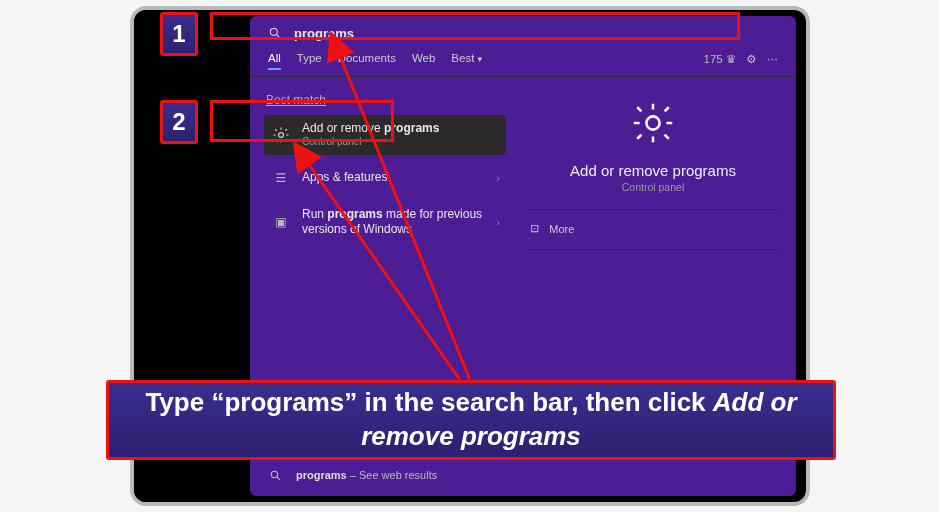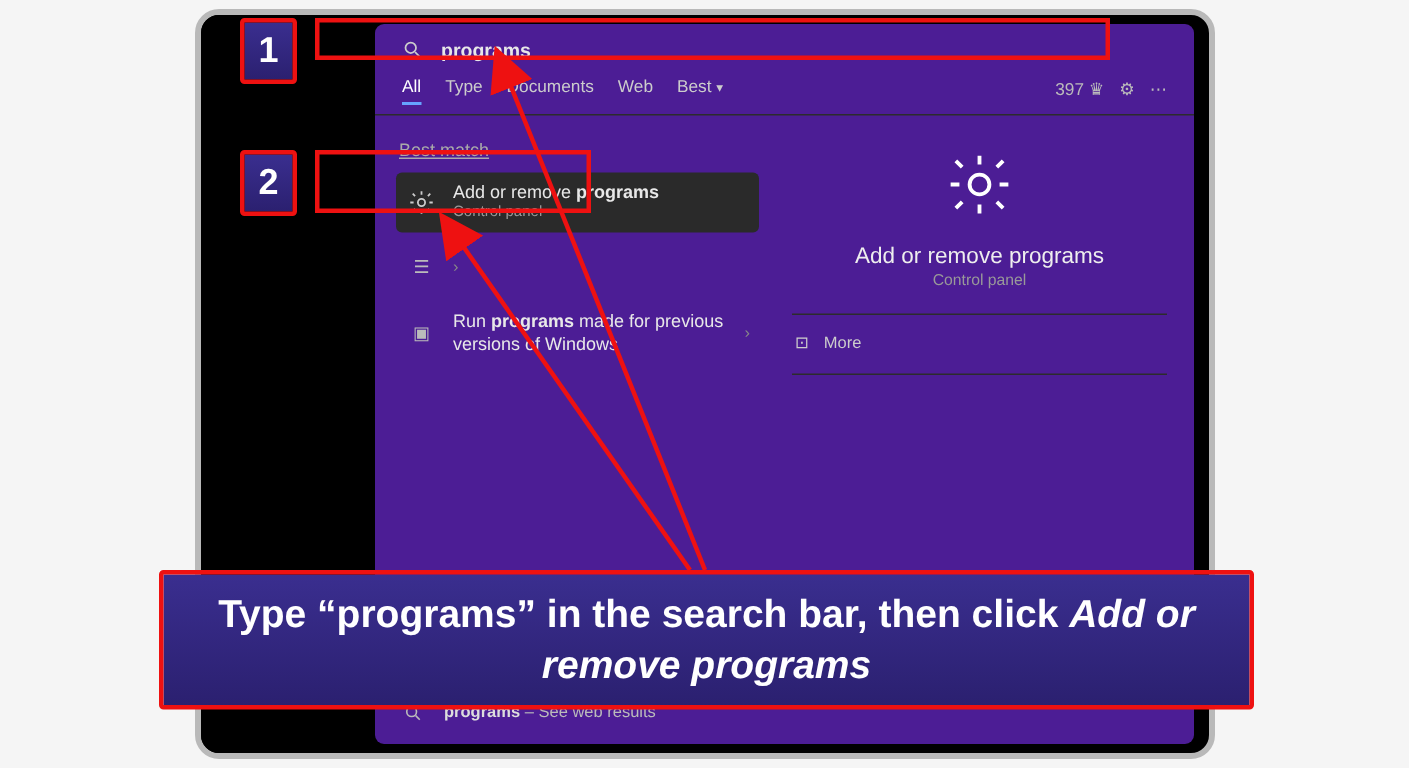--- a/index.html
+++ b/index.html
@@ -135,21 +135,21 @@
     border:3px solid #e11;
     color:#fff;
     font-size:24px;
     font-weight:700;
     display:flex; align-items:center; justify-content:center;
     border-radius:3px;
   }
   #instruction-banner {
     position:absolute;
     left:106px; top:380px;
-    width:730px; height:93px;
+    width:730px; height:80px;
     background:linear-gradient(#3a2e8f,#2b2070);
     border:3px solid #e11;
     color:#fff;
     font-size:26px;
     font-weight:600;
     line-height:1.3;
     display:flex; align-items:center; justify-content:center;
     text-align:center;
     padding:6px 30px;
     border-radius:3px;
@@ -179,21 +179,21 @@
       <input class="search-input" value="programs" style="">
     </div>
 
     <div class="tabs">
       <span class="tab active">All</span>
       <span class="tab">Type</span>
       <span class="tab">Documents</span>
       <span class="tab">Web</span>
       <span class="tab"><span>Best</span> <span style="font-size:9px;">▾</span></span>
       <div class="tabs-right">
-        <span><span>397</span> <span>♛</span></span>
+        <span><span>175</span> <span>♛</span></span>
         <span>⚙</span>
         <span>⋯</span>
       </div>
     </div>
 
     <div class="body">
       <div class="left">
 
         <div class="sec-label">Best match</div>
 
@@ -206,20 +206,23 @@
           </span>
           <span class="txt">
             <div class="title">Add or remove <b>programs</b></div>
             <div class="sub">Control panel</div>
           </span>
         </div>
 
 
         <div class="item">
           <span class="iconbox">☰</span>
+          <span class="txt">
+              <div class="title">Apps &amp; features</div>
+            </span>
           <span class="chev">›</span>
         </div>
 
         <div class="item">
           <span class="iconbox">▣</span>
           <span class="txt">
               <div class="title">Run <b>programs</b> made for previous versions of Windows</div>
             </span>
           <span class="chev">›</span>
         </div>

